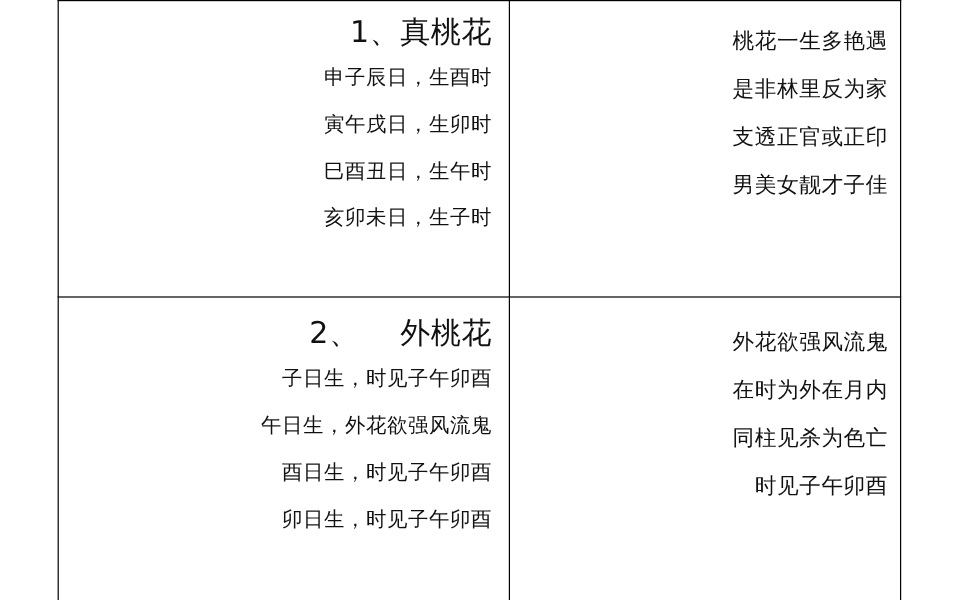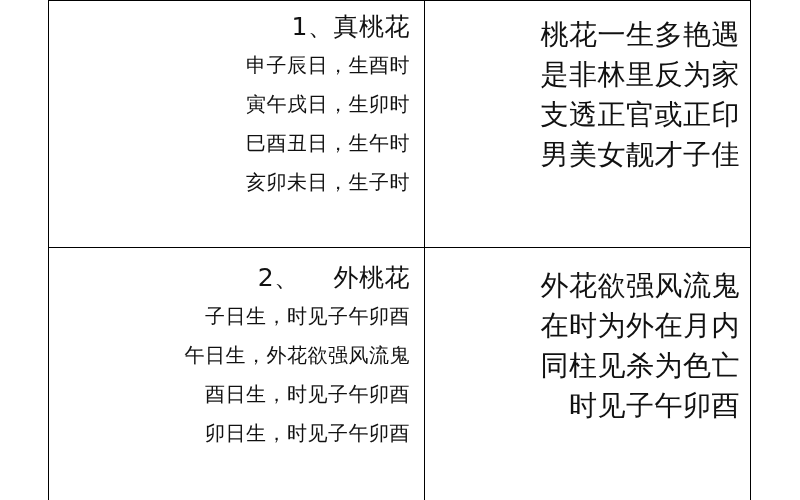--- a/index.html
+++ b/index.html
@@ -46,31 +46,31 @@
 
   .cell-inner {
     padding: 6px 14px 0 14px;
     box-sizing: border-box;
   }
   .cell-inner.right {
     padding: 14px 10px 0 22px;
   }
 
   .line {
-    font-size: 20px;
+    font-size: 17px;
     line-height: 39px;
     letter-spacing: 0.5px;
     white-space: pre;
     color: #111111;
   }
   .line.heading {
     font-size: 25px;
   }
   .right .line {
-    font-size: 28px;
+    font-size: 18px;
     line-height: 40px;
   }
   .spacer-top { height: 4px; }
 </style>
 </head>
 <body>
 
 <div class="page">
   <table class="table">
     <tbody>

